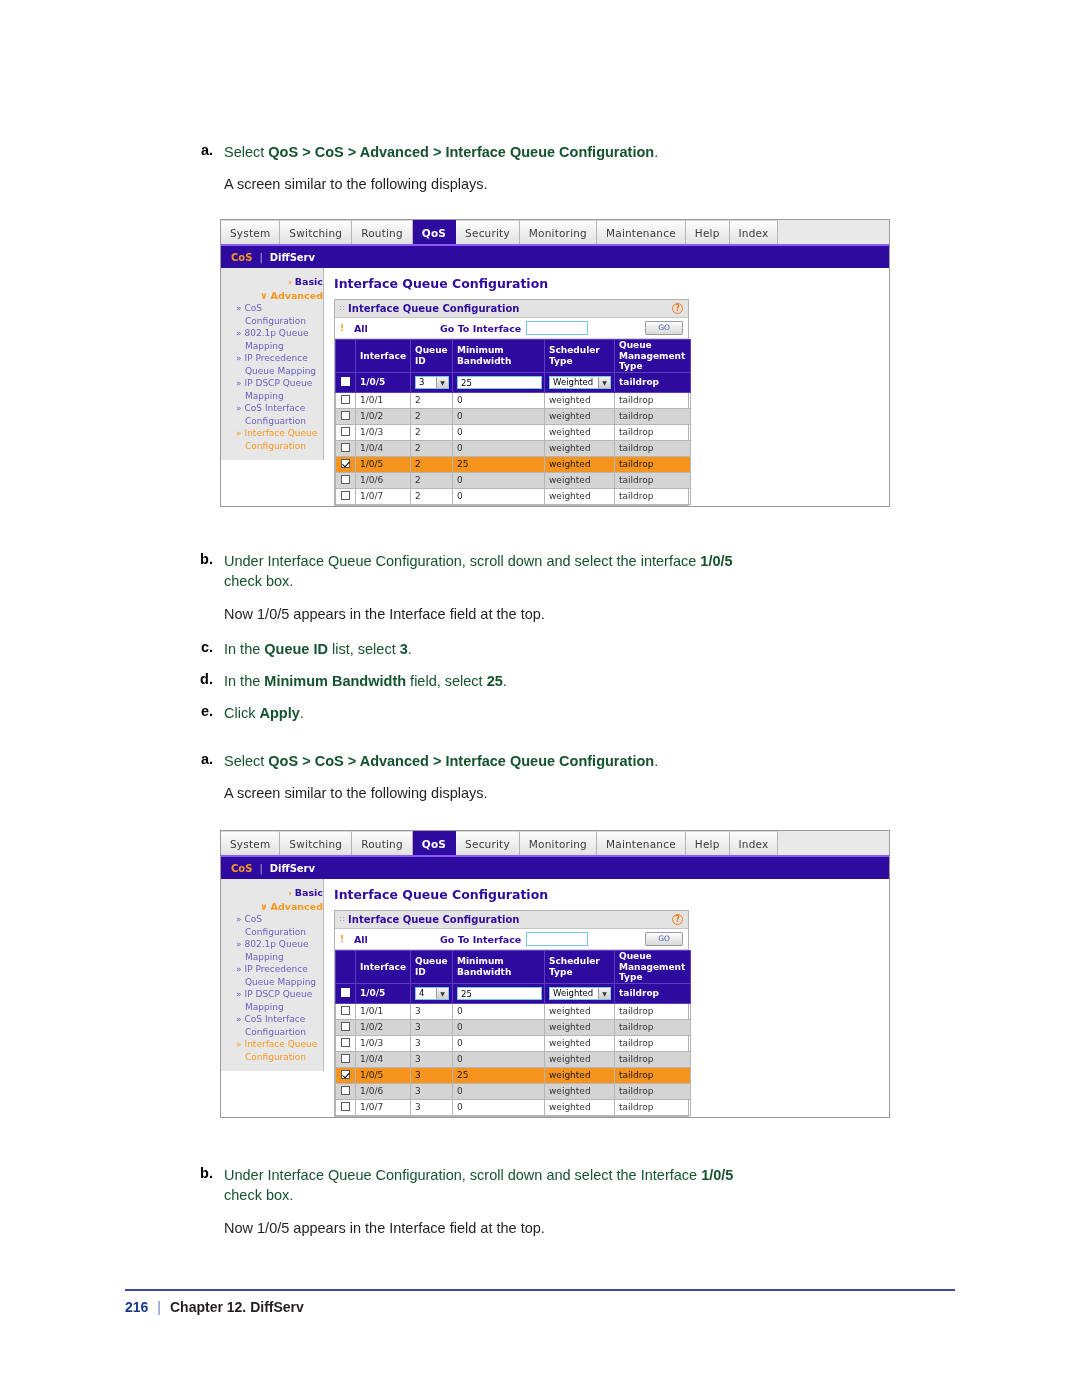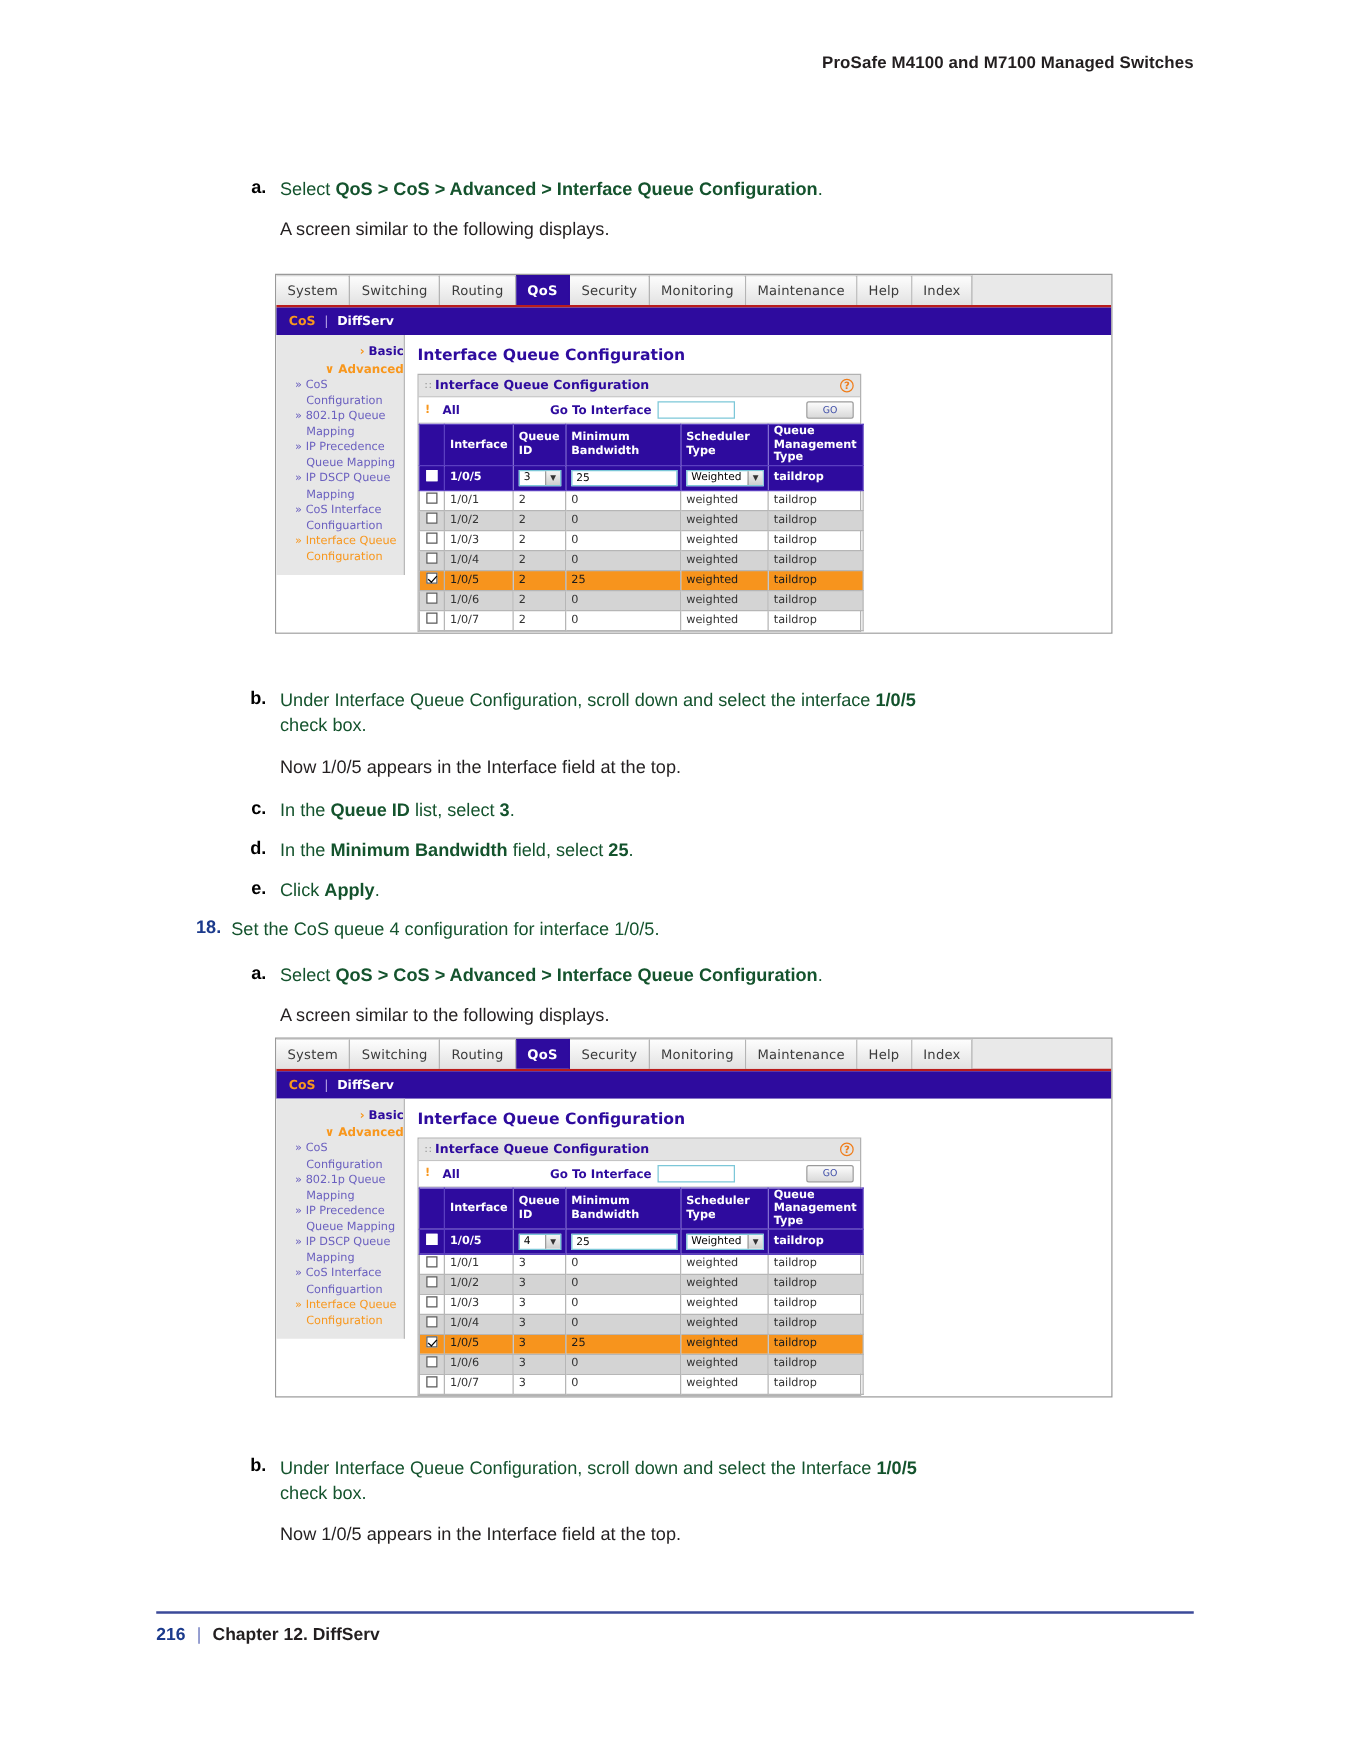--- a/index.html
+++ b/index.html
@@ -32,21 +32,21 @@
 
   
   .shot{
     position:absolute;left:220px;width:670px;
     background:#fff;border:1px solid #9a9a9a;
     box-sizing:border-box;overflow:hidden;
     font-family:"DejaVu Sans",sans-serif;
   }
   .tabbar{
     display:flex;background:#e9e9e9;height:24px;align-items:stretch;
-    border-bottom:2px solid #b91c1c;
+    border-bottom:2px solid #8b5cf6;
   }
   .tab{
     flex:0 0 auto;display:flex;align-items:center;justify-content:center;
     font-size:10.5px;color:#3b3b3b;background:linear-gradient(#fdfdfd,#e2e2e2);
     border-right:1px solid #b4b4b4;border-top:1px solid #d8d8d8;
     padding:0 9px;letter-spacing:.2px;white-space:nowrap;
   }
   .tab.active{
     background:#2e0b9e;color:#fff;font-weight:bold;
     border-right:1px solid #2e0b9e;border-top:1px solid #2e0b9e;
@@ -163,21 +163,20 @@
     font-size:14px;font-weight:bold;color:#231f20;
   }
   .footer .pg{color:#1b3a8c;text-align:center;}
   .footer .bar{color:#6f7bbf;margin:0 9px;font-weight:normal;}
 </style>
 </head>
 <body>
 
 <div class="page">
 
-  <div class="doc-header">ProSafe M4100 and M7100 Managed Switches</div>
 
   <div class="body-block" style="top:142px;">
     <div class="step alpha" style="padding-left:185px;">
       <span class="marker">a.</span>
       <span class="text"><span>Select </span><span class="b">QoS &gt; CoS &gt; Advanced &gt; Interface Queue Configuration</span><span>.</span></span>
     </div>
     <div class="plain" style="padding-left:224px;margin-top:12px;">A screen similar to the following displays.</div>
   </div>
 
   <div class="shot" id="shot1" style="top:219px;">
@@ -328,24 +327,20 @@
       <span class="marker">d.</span>
       <span class="text"><span>In the </span><span class="b">Minimum Bandwidth</span><span> field, select </span><span class="b">25</span><span>.</span></span>
     </div>
     <div class="step alpha" style="padding-left:185px;margin-top:12px;">
       <span class="marker">e.</span>
       <span class="text"><span>Click </span><span class="b">Apply</span><span>.</span></span>
     </div>
   </div>
 
   <div class="body-block" style="top:734px;">
-    <div class="step num" style="padding-left:137px;">
-      <span class="marker">18.</span>
-      <span class="text">Set the CoS queue 4 configuration for interface 1/0/5.</span>
-    </div>
     <div class="step alpha" style="padding-left:185px;margin-top:17px;">
       <span class="marker">a.</span>
       <span class="text"><span>Select </span><span class="b">QoS &gt; CoS &gt; Advanced &gt; Interface Queue Configuration</span><span>.</span></span>
     </div>
     <div class="plain" style="padding-left:224px;margin-top:12px;">A screen similar to the following displays.</div>
   </div>
 
   <div class="shot" id="shot2" style="top:830px;">
   <div class="tabbar">
         <div class="tab">System</div>

